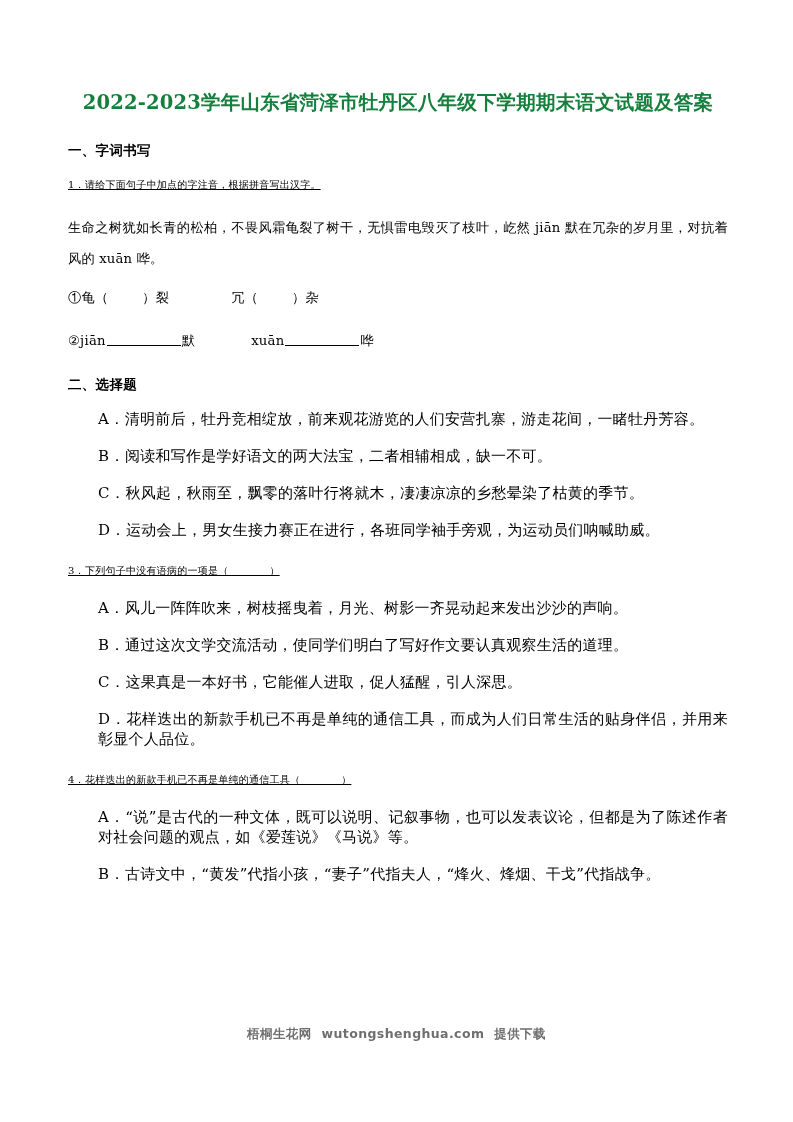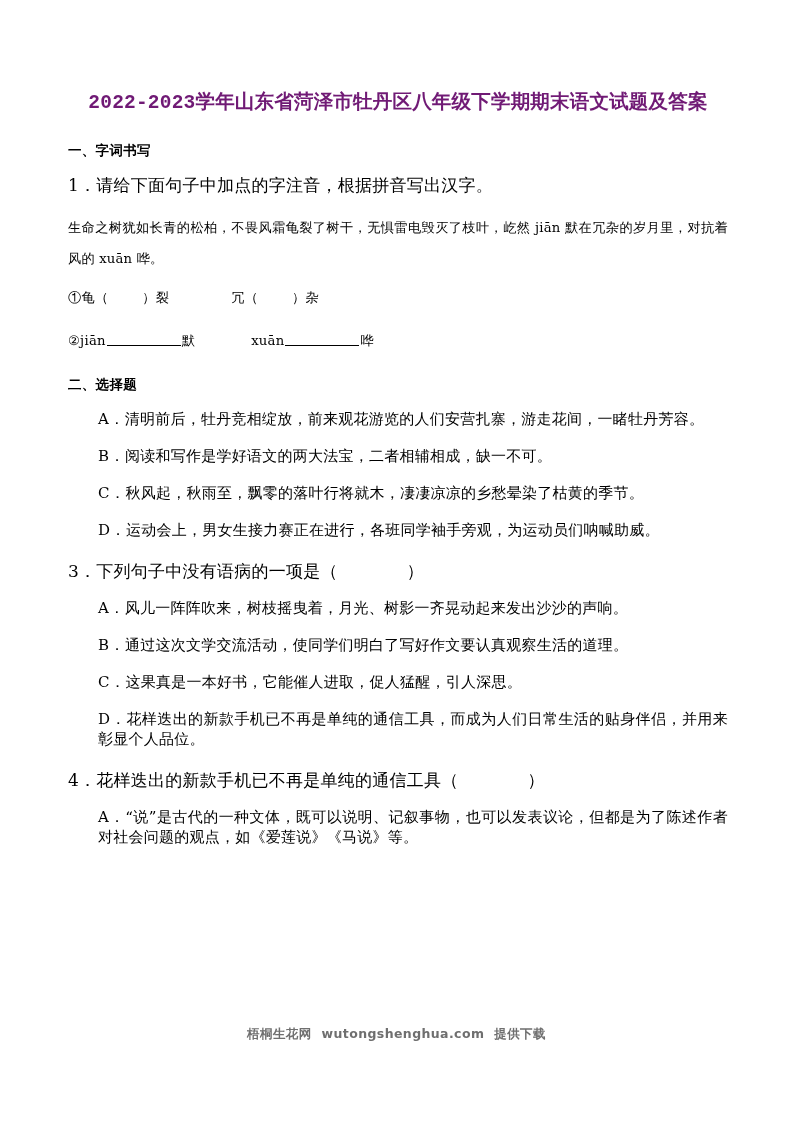--- a/index.html
+++ b/index.html
@@ -31,39 +31,39 @@
   }
 
   
   .doc-title {
     font-size: 19.5px;
     font-weight: bold;
     line-height: 30px;
     text-align: center;
     letter-spacing: 0.2px;
     margin: 0 0 22px 0;
-    color: #701a75;
-    font-family: Liberation Mono, monospace;
+    color: #15803d;
   }
 
   
   .section-heading {
     font-size: 13.5px;
     font-weight: bold;
     line-height: 20px;
     margin: 0 0 15px 0;
     letter-spacing: 0.3px;
   }
 
   
   .question {
-    font-size: 17px;
+    font-size: 10px;
     line-height: 20px;
     margin: 0 0 17px 0;
     letter-spacing: 0.25px;
+    text-decoration: underline;
   }
 
   
   .passage {
     font-size: 13.2px;
     line-height: 31px;
     margin: 0 0 14px 0;
     letter-spacing: 0.2px;
     text-align: justify;
   }
@@ -177,19 +177,20 @@
       <p class="option"><span class="lbl">C．</span><span>这果真是一本好书，它能催人进取，促人猛醒，引人深思。</span></p>
 
       <p class="option"><span class="lbl">D．</span><span>花样迭出的新款手机已不再是单纯的通信工具，而成为人们日常生活的贴身伴侣，并用来彰显个人品位。</span></p>
     </div>
 
     <div class="q-block gap-before-q">
       <p class="question"><span>4．</span><span>花样迭出的新款手机已不再是单纯的通信工具（　　　　）</span></p>
 
       <p class="option"><span class="lbl">A．</span><span>“说”是古代的一种文体，既可以说明、记叙事物，也可以发表议论，但都是为了陈述作者对社会问题的观点，如《爱莲说》《马说》等。</span></p>
 
+      <p class="option"><span class="lbl">B．</span><span>古诗文中，“黄发”代指小孩，“妻子”代指夫人，“烽火、烽烟、干戈”代指战争。</span></p>
     </div>
 
   </div>
 
   <div class="footer"><span>梧桐生花网</span><span class="fw-site">wutongshenghua.com</span><span>提供下载</span></div>
 
 </div>
 
 </body></html>

